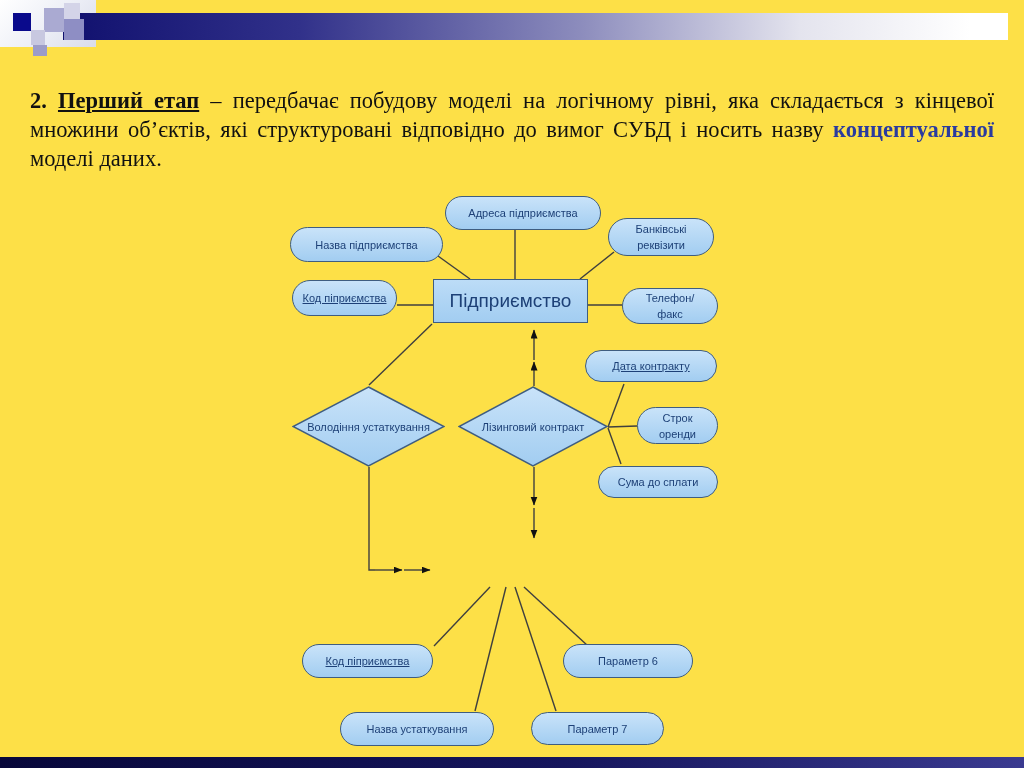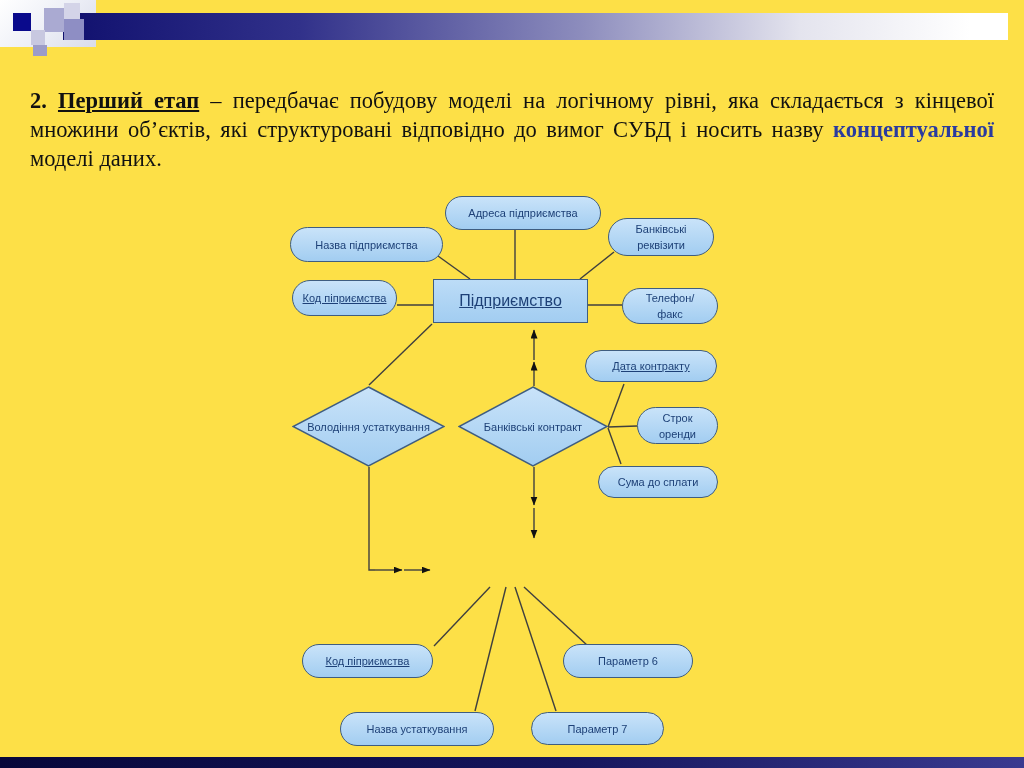--- a/index.html
+++ b/index.html
@@ -31,21 +31,21 @@
   .seg-term{font-weight:bold;text-decoration:underline;}
   .seg-highlight{font-weight:bold;color:#2a3b9f;}
 
   
   .node{position:absolute;display:flex;align-items:center;justify-content:center;
         text-align:center;color:#1d4077;font-size:11px;line-height:16px;z-index:2;
         box-sizing:border-box;}
   .pill{border:1.5px solid #3f5d80;border-radius:999px;
         background:linear-gradient(180deg,#c9e3f9 0%,#a2cdf1 100%);}
   .entity{border:1.6px solid #3f5d80;
-          background:linear-gradient(180deg,#bcdcf7 0%,#a2cdf1 100%);font-size:16px;text-decoration:underline;}
+          background:linear-gradient(180deg,#bcdcf7 0%,#a2cdf1 100%);font-size:19px;}
   .key-attr{text-decoration:underline;}
   .diamond{background:none;border:none;}
   .diamond svg{position:absolute;left:0;top:0;}
   .diamond-label{position:relative;z-index:1;}
   .connectors{position:absolute;left:0;top:0;z-index:1;pointer-events:none;}
 </style>
 </head>
 <body>
 
 <div class="slide">
@@ -152,18 +152,18 @@
     <svg width="153" height="81">
       <polygon points="76.5,1 152,40.5 76.5,80 1,40.5" fill="url(#shapeGrad)" stroke="#3f5d80" stroke-width="1.5"></polygon>
     </svg>
     <span class="diamond-label">Володіння устаткування</span>
   </div>
 
   <div class="node diamond" style="left:458px;top:386px;width:150px;height:81px;">
     <svg width="150" height="81">
       <polygon points="75,1 149,40.5 75,80 1,40.5" fill="url(#shapeGrad)" stroke="#3f5d80" stroke-width="1.5"></polygon>
     </svg>
-    <span class="diamond-label">Банківські контракт</span>
+    <span class="diamond-label">Лізинговий контракт</span>
   </div>
 
   <div class="bottom-bar"></div>
 
 </div>
 
 </body></html>

